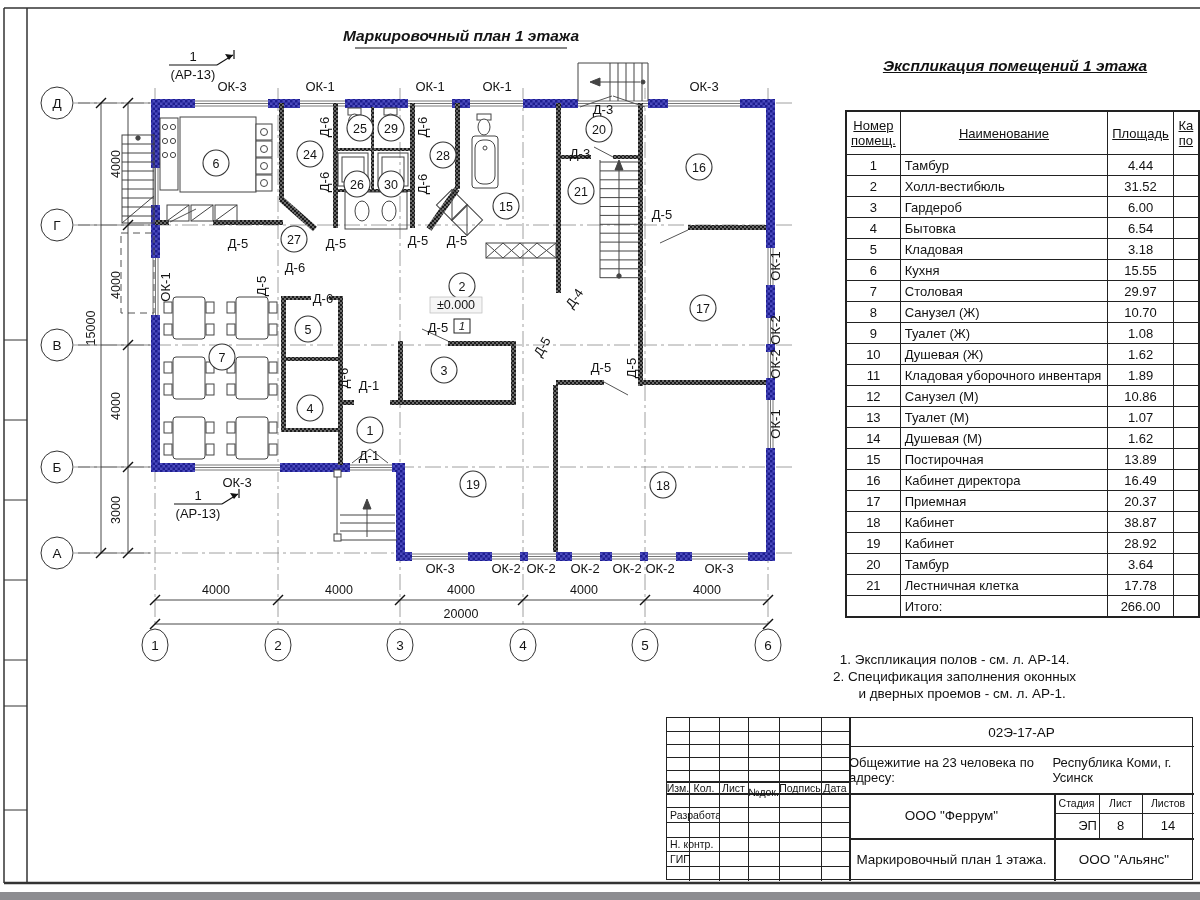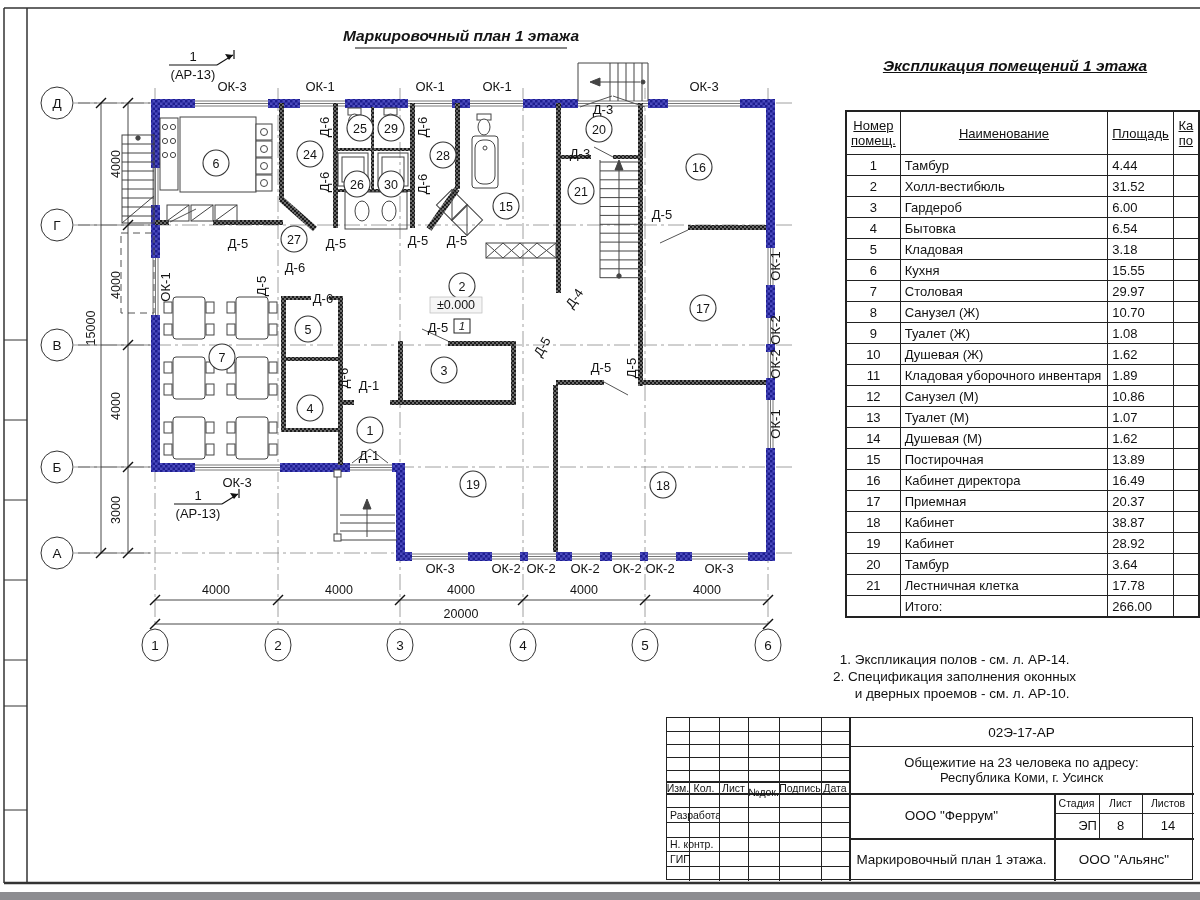--- a/index.html
+++ b/index.html
@@ -12,21 +12,21 @@
   .schedule-title{position:absolute;left:850px;top:57px;width:330px;text-align:center;
     font-size:15.5px;font-weight:bold;font-style:italic;text-decoration:underline;}
   table.schedule{position:absolute;left:845px;top:110px;border-collapse:collapse;
     font-size:13px;table-layout:fixed;}
   table.schedule th,table.schedule td{border:1px solid #222;padding:0 4px;height:20px;
     overflow:hidden;white-space:nowrap;}
   table.schedule{border:2px solid #222;}
   table.schedule th{font-weight:normal;height:42px;text-decoration:underline;}
   td.c-num{width:44px;text-align:center;}
   td.c-name{width:232px;text-align:left;padding-left:9px;}
-  td.c-area{width:52px;}
+  td.c-area{width:52px;text-align:center;}
   td.c-cut{width:40px;text-align:left;}
   tr.total td{border-top:1.5px solid #222;}
   .total-label{text-align:right;padding-right:8px;}
 
   
   .notes{position:absolute;left:833px;top:652px;font-size:13.5px;line-height:1.25;text-align:center;}
   .notes .indent{padding-left:15px;}
 
   
   .tb{position:absolute;left:666px;top:717px;width:527px;height:163px;
@@ -706,21 +706,21 @@
         <td class="c-name total-label">Итого:</td>
         <td class="c-area">266.00</td>
         <td class="c-cut"></td>
       </tr>
     </tfoot>
   </table>
 
   <div class="notes">
     <div>1. Экспликация полов - см. л. АР-14.</div>
     <div>2. Спецификация заполнения оконных</div>
-    <div class="indent">и дверных проемов - см. л. АР-10.</div>
+    <div class="indent">и дверных проемов - см. л. АР-1.</div>
   </div>
 
   <div class="tb">
 
     <div class="v" style="left:22px;top:0;width:1px;height:163px"></div>
     <div class="v" style="left:52px;top:0;width:1px;height:163px"></div>
     <div class="v" style="left:81px;top:0;width:1px;height:163px"></div>
     <div class="v" style="left:112px;top:0;width:1px;height:163px"></div>
     <div class="v" style="left:154px;top:0;width:1px;height:163px"></div>
     <div class="v" style="left:182px;top:0;width:1.6px;height:163px"></div>
@@ -748,21 +748,21 @@
     <div class="cell" style="left:52px;top:63px;width:29px;height:13px">Лист</div>
     <div class="cell" style="left:81px;top:63px;width:31px;height:21px">№док.</div>
     <div class="cell" style="left:112px;top:63px;width:42px;height:13px">Подпись</div>
     <div class="cell" style="left:154px;top:63px;width:28px;height:13px">Дата</div>
 
     <div class="cell left" style="left:0;top:89px;width:52px;height:15px">Разработал</div>
     <div class="cell left" style="left:0;top:119px;width:52px;height:14px">Н. контр.</div>
     <div class="cell left" style="left:0;top:133px;width:52px;height:15px">ГИП</div>
 
     <div class="cell" style="left:182px;top:0;width:345px;height:28px;font-size:13.5px">02Э-17-АР</div>
-    <div class="cell" style="left:182px;top:28px;width:345px;height:47px;font-size:13px;flex-direction:column">
+    <div class="cell" style="left:182px;top:28px;width:345px;height:47px;font-size:13px;flex-direction:row">
       <div>Общежитие на 23 человека по адресу:</div>
       <div>Республика Коми, г. Усинск</div>
     </div>
     <div class="cell" style="left:182px;top:75px;width:205px;height:45px;font-size:13.5px">ООО "Феррум"</div>
     <div class="cell" style="left:387px;top:75px;width:45px;height:20px">Стадия</div>
     <div class="cell" style="left:432px;top:75px;width:43px;height:20px">Лист</div>
     <div class="cell" style="left:475px;top:75px;width:52px;height:20px">Листов</div>
     <div class="cell" style="left:398px;top:95px;width:45px;height:25px;font-size:13px">ЭП</div>
     <div class="cell" style="left:432px;top:95px;width:43px;height:25px;font-size:13px">8</div>
     <div class="cell" style="left:475px;top:95px;width:52px;height:25px;font-size:13px">14</div>

